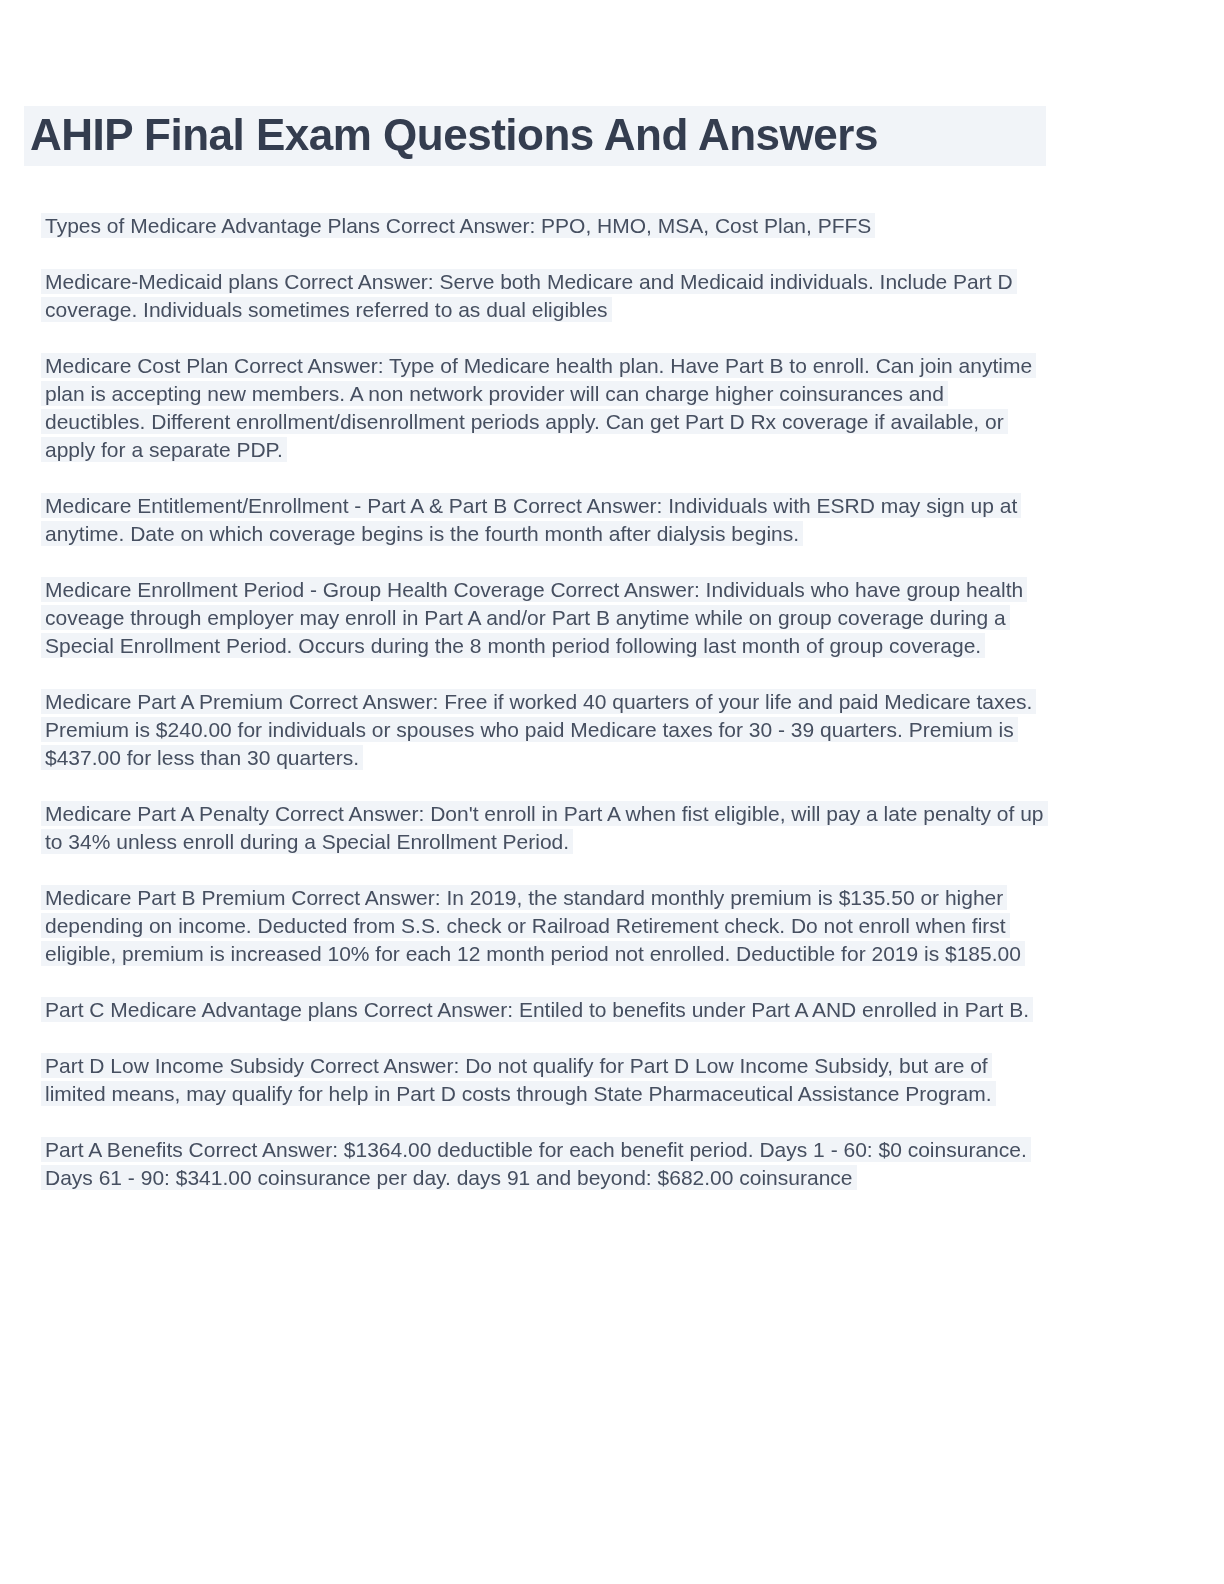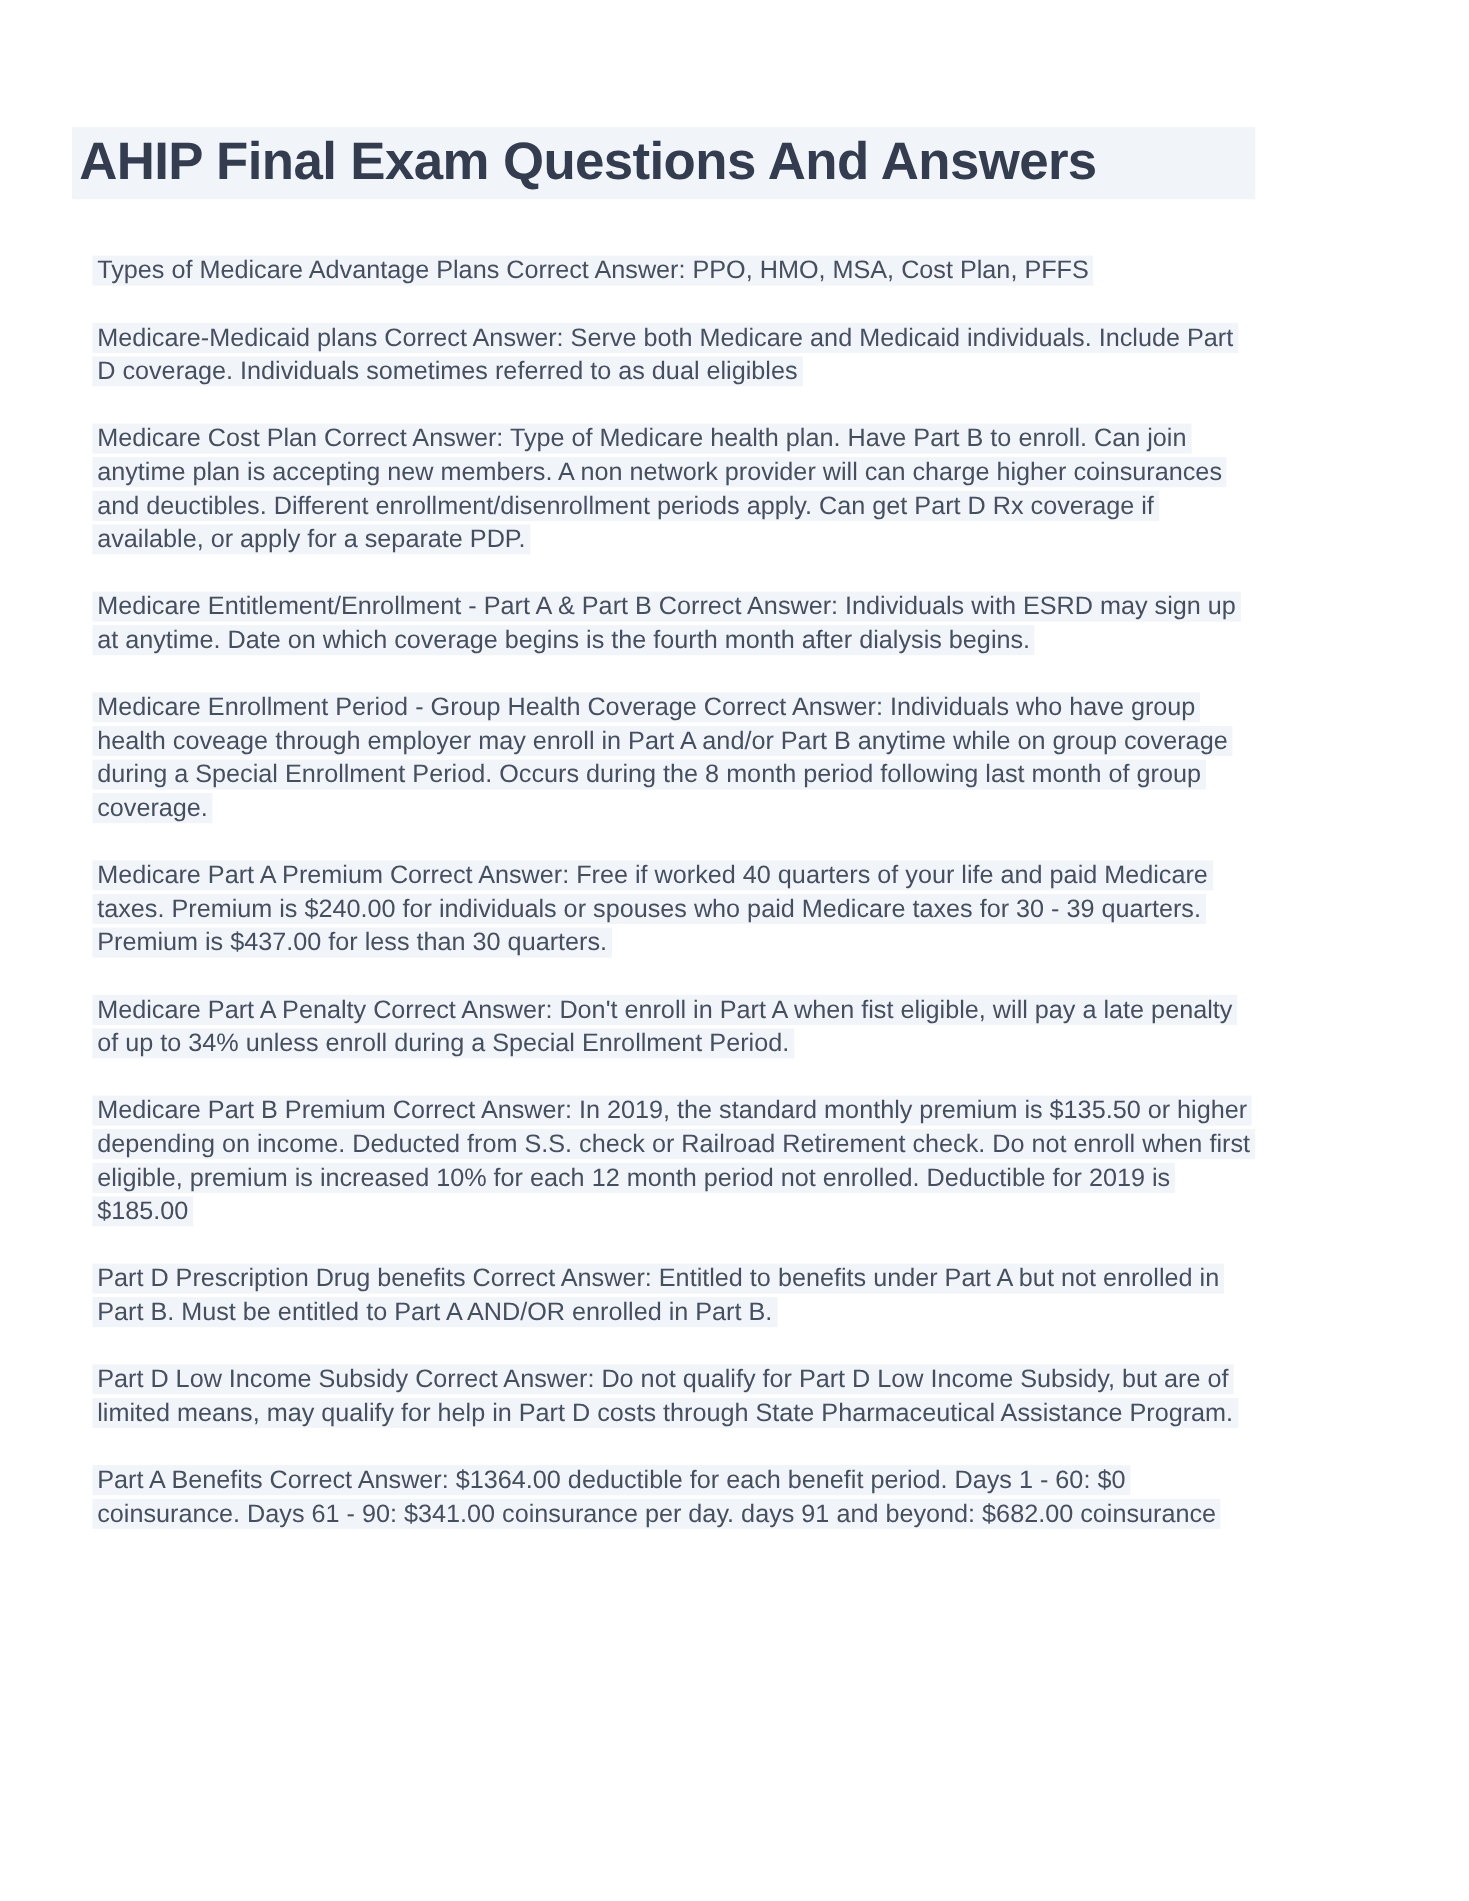--- a/index.html
+++ b/index.html
@@ -13,21 +13,21 @@
   body{
     width:1224px;
     height:1584px;
     background: var(--page-bg);
     font-family: "Liberation Sans", "DejaVu Sans", sans-serif;
     -webkit-font-smoothing: antialiased;
   }
   .page{
     width:1120px;
     height:1584px;
-    padding: 106px 76px 40px 68px;
+    padding: 106px 76px 40px 32px;
     overflow:hidden;
   }
   .doc-title{
     background: var(--highlight);
     color: var(--title-color);
     font-size: 44px;
     font-weight: bold;
     line-height: 50px;
     padding: 4px 8px 6px 6px;
     margin: 0 -2px 46px -8px;
@@ -64,20 +64,20 @@
 
 
   <p class="qa-paragraph"><span class="highlight">Medicare Enrollment Period - Group Health Coverage Correct Answer: Individuals who have group health coveage through employer may enroll in Part A and/or Part B anytime while on group coverage during a Special Enrollment Period. Occurs during the 8 month period following last month of group coverage.</span></p>
 
   <p class="qa-paragraph"><span class="highlight">Medicare Part A Premium Correct Answer: Free if worked 40 quarters of your life and paid Medicare taxes. Premium is $240.00 for individuals or spouses who paid Medicare taxes for 30 - 39 quarters. Premium is $437.00 for less than 30 quarters.</span></p>
 
   <p class="qa-paragraph"><span class="highlight">Medicare Part A Penalty Correct Answer: Don't enroll in Part A when fist eligible, will pay a late penalty of up to 34% unless enroll during a Special Enrollment Period.</span></p>
 
   <p class="qa-paragraph"><span class="highlight">Medicare Part B Premium Correct Answer: In 2019, the standard monthly premium is $135.50 or higher depending on income. Deducted from S.S. check or Railroad Retirement check. Do not enroll when first eligible, premium is increased 10% for each 12 month period not enrolled. Deductible for 2019 is $185.00</span></p>
 
+  <p class="qa-paragraph"><span class="highlight">Part C Medicare Advantage plans Correct Answer: Entiled to benefits under Part A AND enrolled in Part B.</span></p>
 
-  <p class="qa-paragraph"><span class="highlight">Part D Prescription Drug benefits Correct Answer: Entitled to benefits under Part A but not enrolled in Part B. Must be entitled to Part A AND/OR enrolled in Part B.</span></p>
 
   <p class="qa-paragraph"><span class="highlight">Part D Low Income Subsidy Correct Answer: Do not qualify for Part D Low Income Subsidy, but are of limited means, may qualify for help in Part D costs through State Pharmaceutical Assistance Program.</span></p>
 
   <p class="qa-paragraph"><span class="highlight">Part A Benefits Correct Answer: $1364.00 deductible for each benefit period. Days 1 - 60: $0 coinsurance. Days 61 - 90: $341.00 coinsurance per day. days 91 and beyond: $682.00 coinsurance</span></p>
 
 </div>
 
 </body></html>

